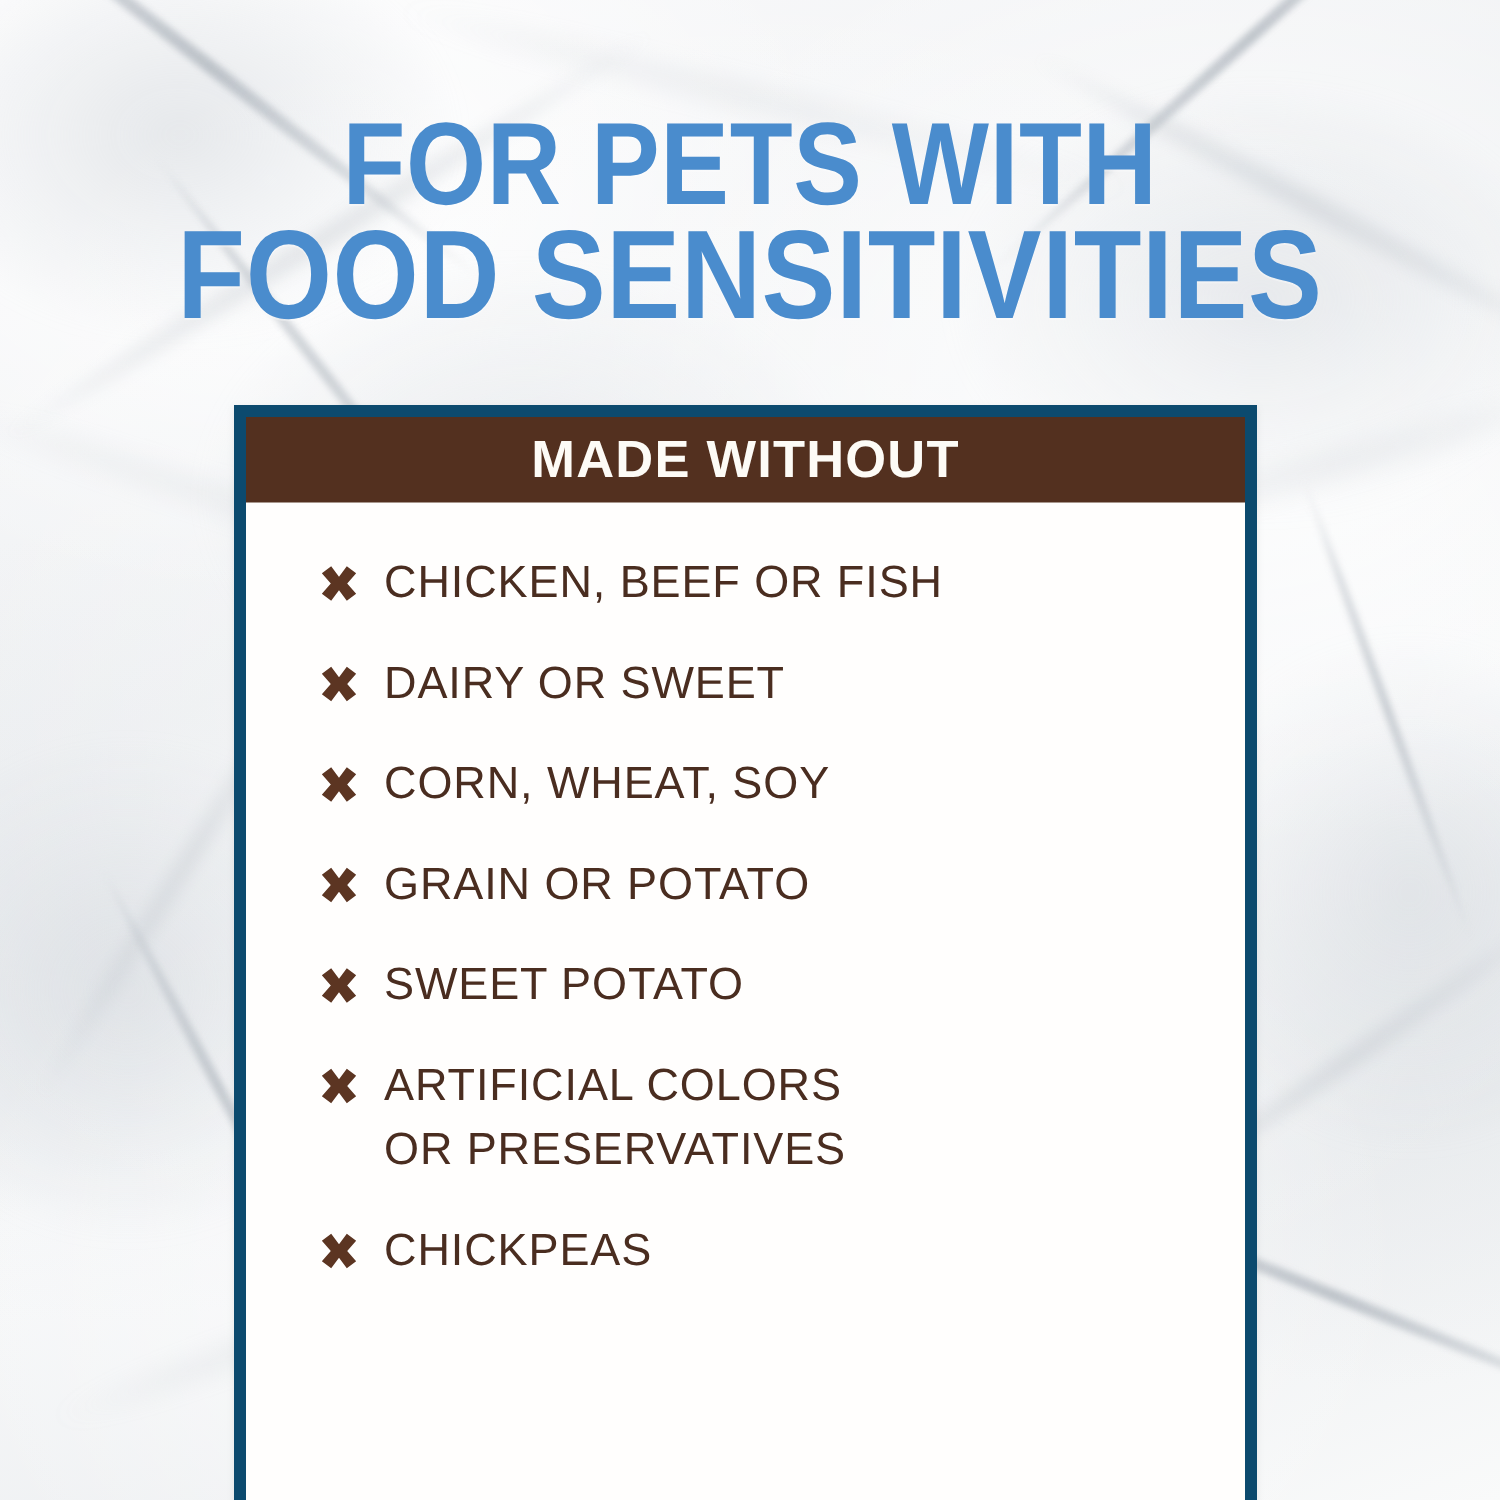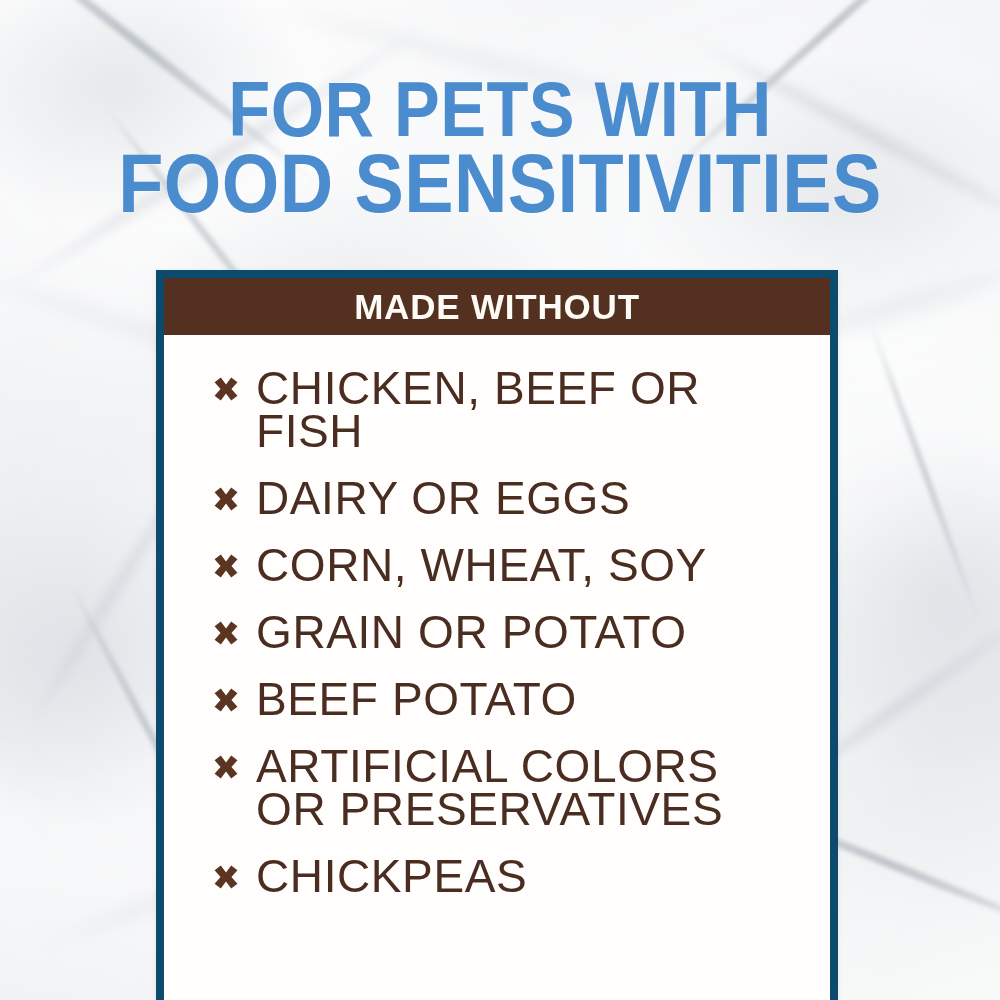--- a/index.html
+++ b/index.html
@@ -135,21 +135,21 @@
     top: 9px;
     width: 26px;
     height: 26px;
     display: block;
   }
 
   .item-label {
     color: #4a2d20;
     font-family: "Liberation Sans", sans-serif;
     font-weight: normal;
-    font-size: 46px;
+    font-size: 30px;
     line-height: 43px;
     letter-spacing: 0.6px;
     white-space: pre-line;
   }
 </style>
 </head>
 <body>
 
 <div id="poster">
 
@@ -203,21 +203,21 @@
         </span>
         <span class="item-label">CHICKEN, BEEF OR FISH</span>
       </div>
 
       <div class="item">
         <span class="x-icon">
           <svg viewBox="0 0 100 100" aria-hidden="true">
             <path d="M50 33 L70 6 L94 24 L71 50 L94 76 L70 94 L50 67 L30 94 L6 76 L29 50 L6 24 L30 6 Z" fill="#5c3522"></path>
           </svg>
         </span>
-        <span class="item-label">DAIRY OR EGGS</span>
+        <span class="item-label">DAIRY OR SWEET</span>
       </div>
 
       <div class="item">
         <span class="x-icon">
           <svg viewBox="0 0 100 100" aria-hidden="true">
             <path d="M50 33 L70 6 L94 24 L71 50 L94 76 L70 94 L50 67 L30 94 L6 76 L29 50 L6 24 L30 6 Z" fill="#5c3522"></path>
           </svg>
         </span>
         <span class="item-label">CORN, WHEAT, SOY</span>
       </div>
@@ -230,21 +230,21 @@
         </span>
         <span class="item-label">GRAIN OR POTATO</span>
       </div>
 
       <div class="item">
         <span class="x-icon">
           <svg viewBox="0 0 100 100" aria-hidden="true">
             <path d="M50 33 L70 6 L94 24 L71 50 L94 76 L70 94 L50 67 L30 94 L6 76 L29 50 L6 24 L30 6 Z" fill="#5c3522"></path>
           </svg>
         </span>
-        <span class="item-label">BEEF POTATO</span>
+        <span class="item-label">SWEET POTATO</span>
       </div>
 
       <div class="item">
         <span class="x-icon">
           <svg viewBox="0 0 100 100" aria-hidden="true">
             <path d="M50 33 L70 6 L94 24 L71 50 L94 76 L70 94 L50 67 L30 94 L6 76 L29 50 L6 24 L30 6 Z" fill="#5c3522"></path>
           </svg>
         </span>
         <span class="item-label">ARTIFICIAL COLORS
 OR PRESERVATIVES</span>

